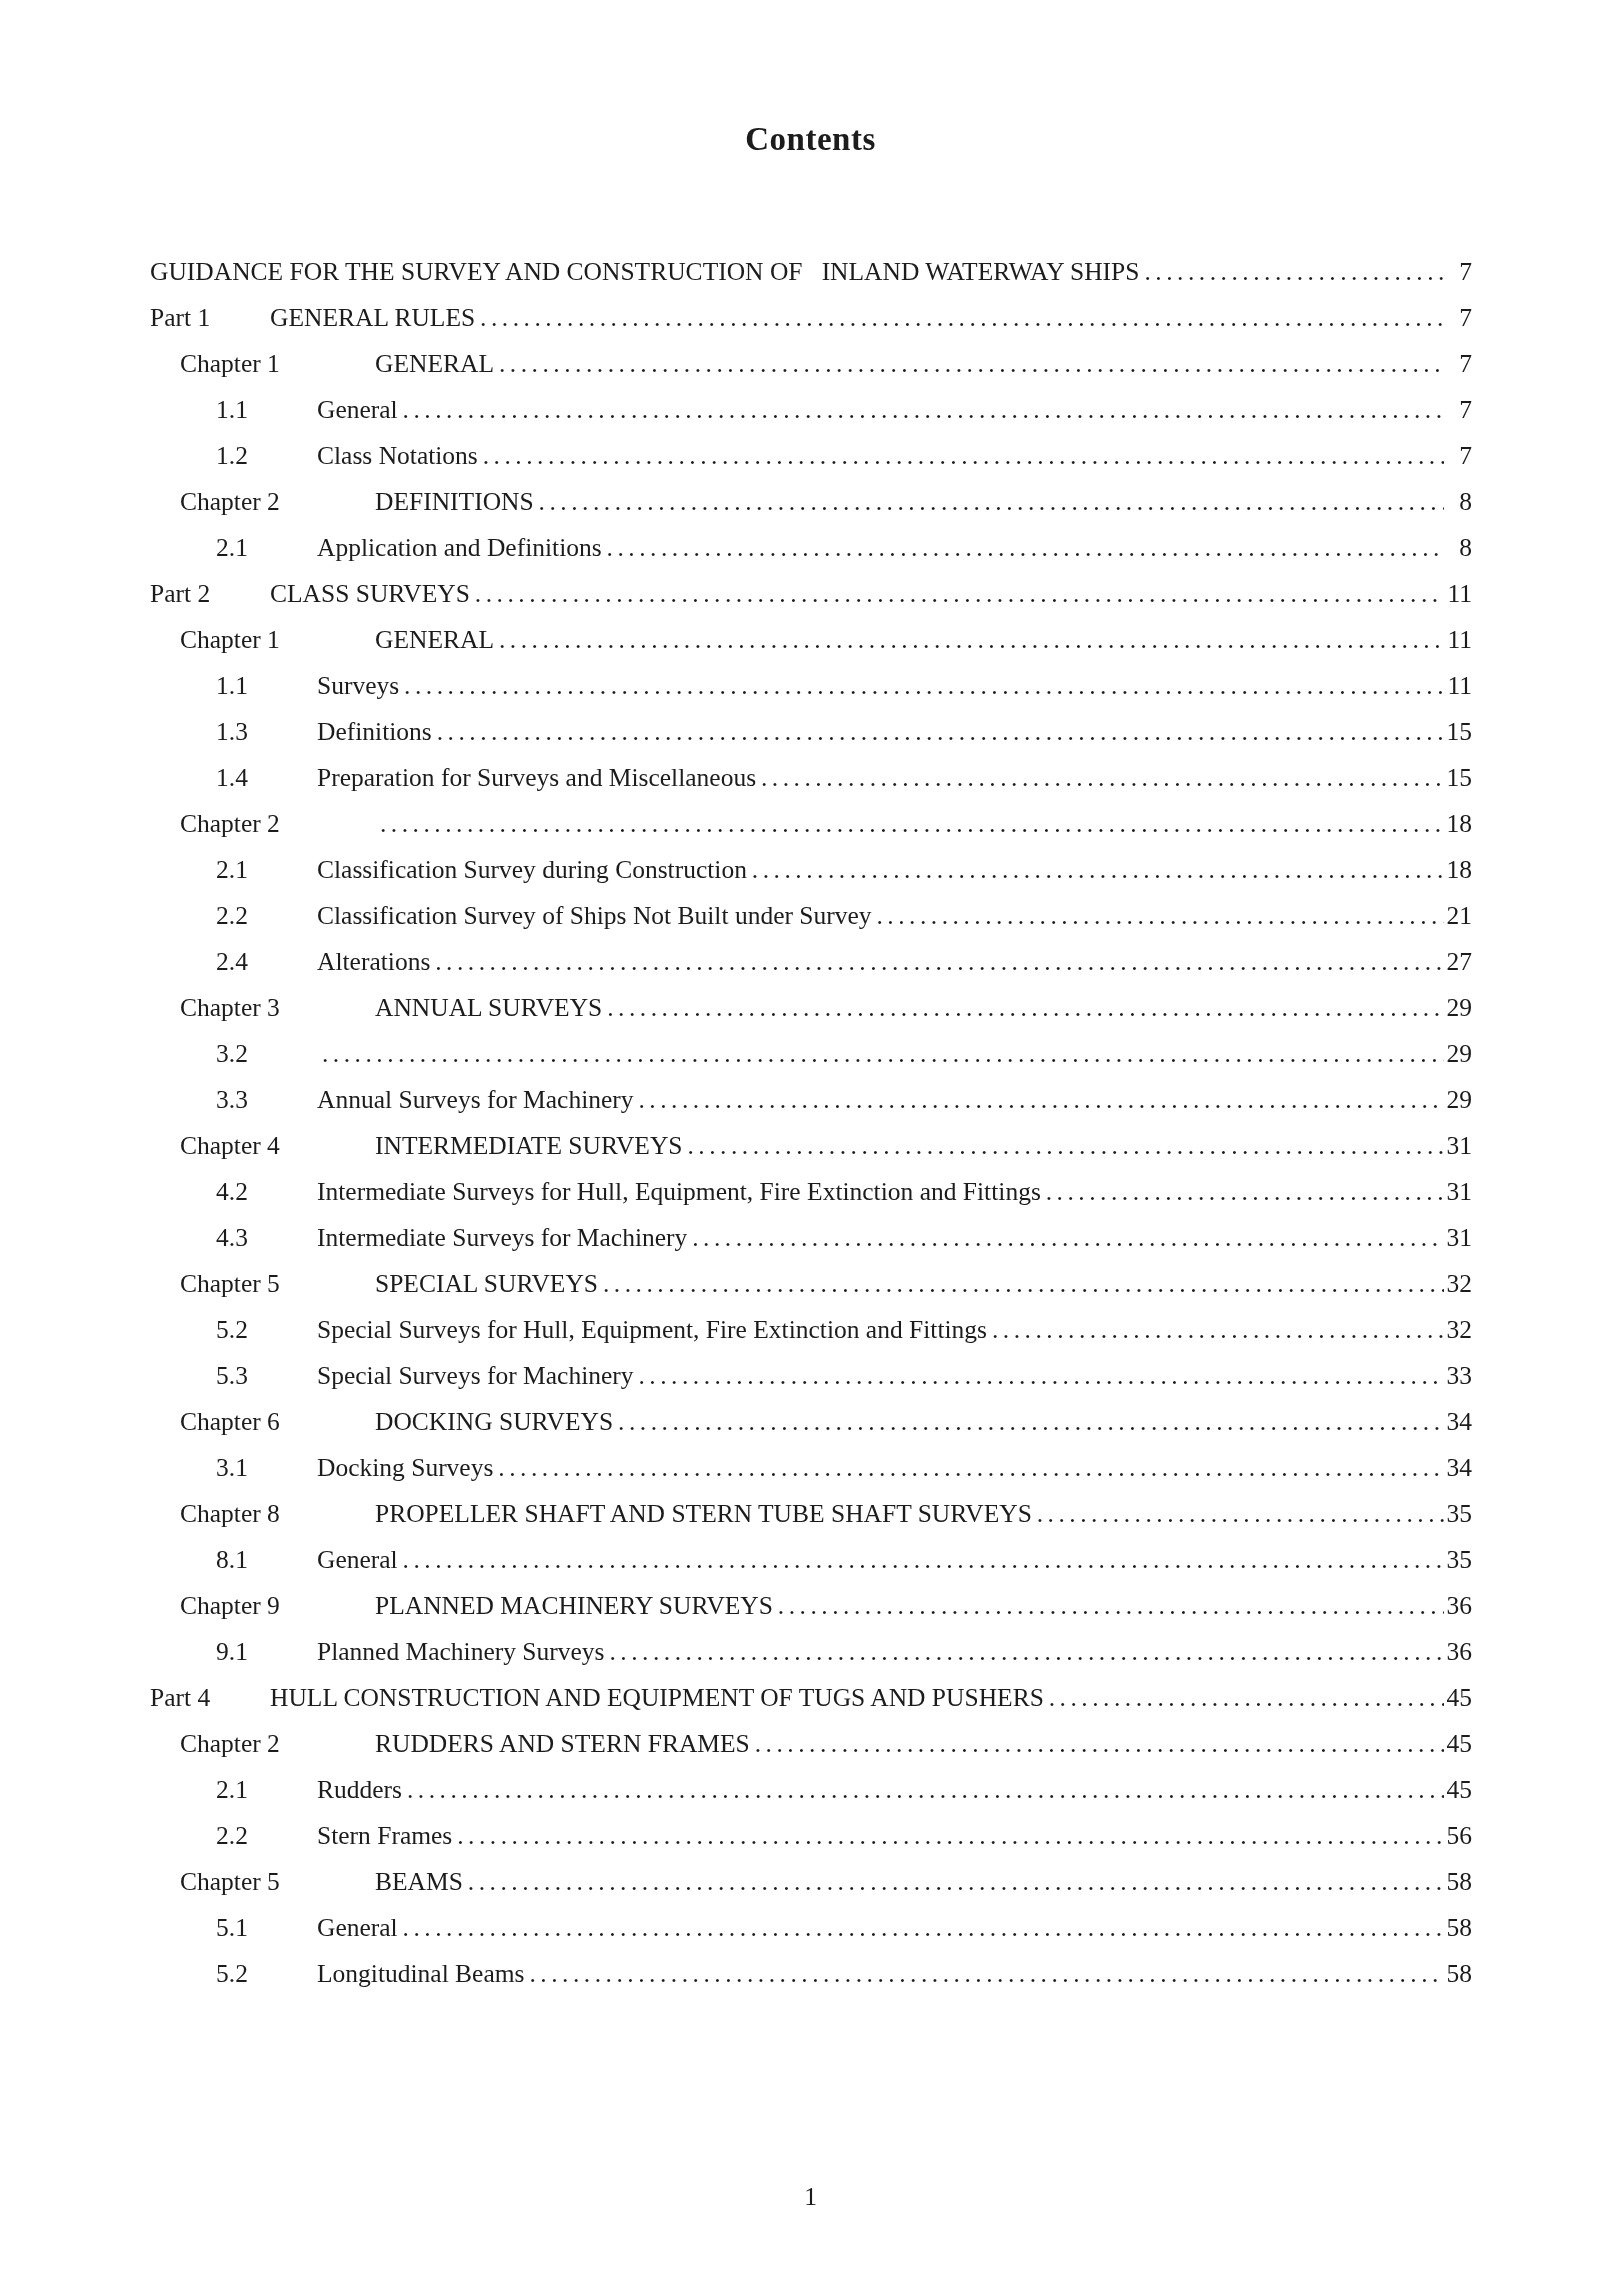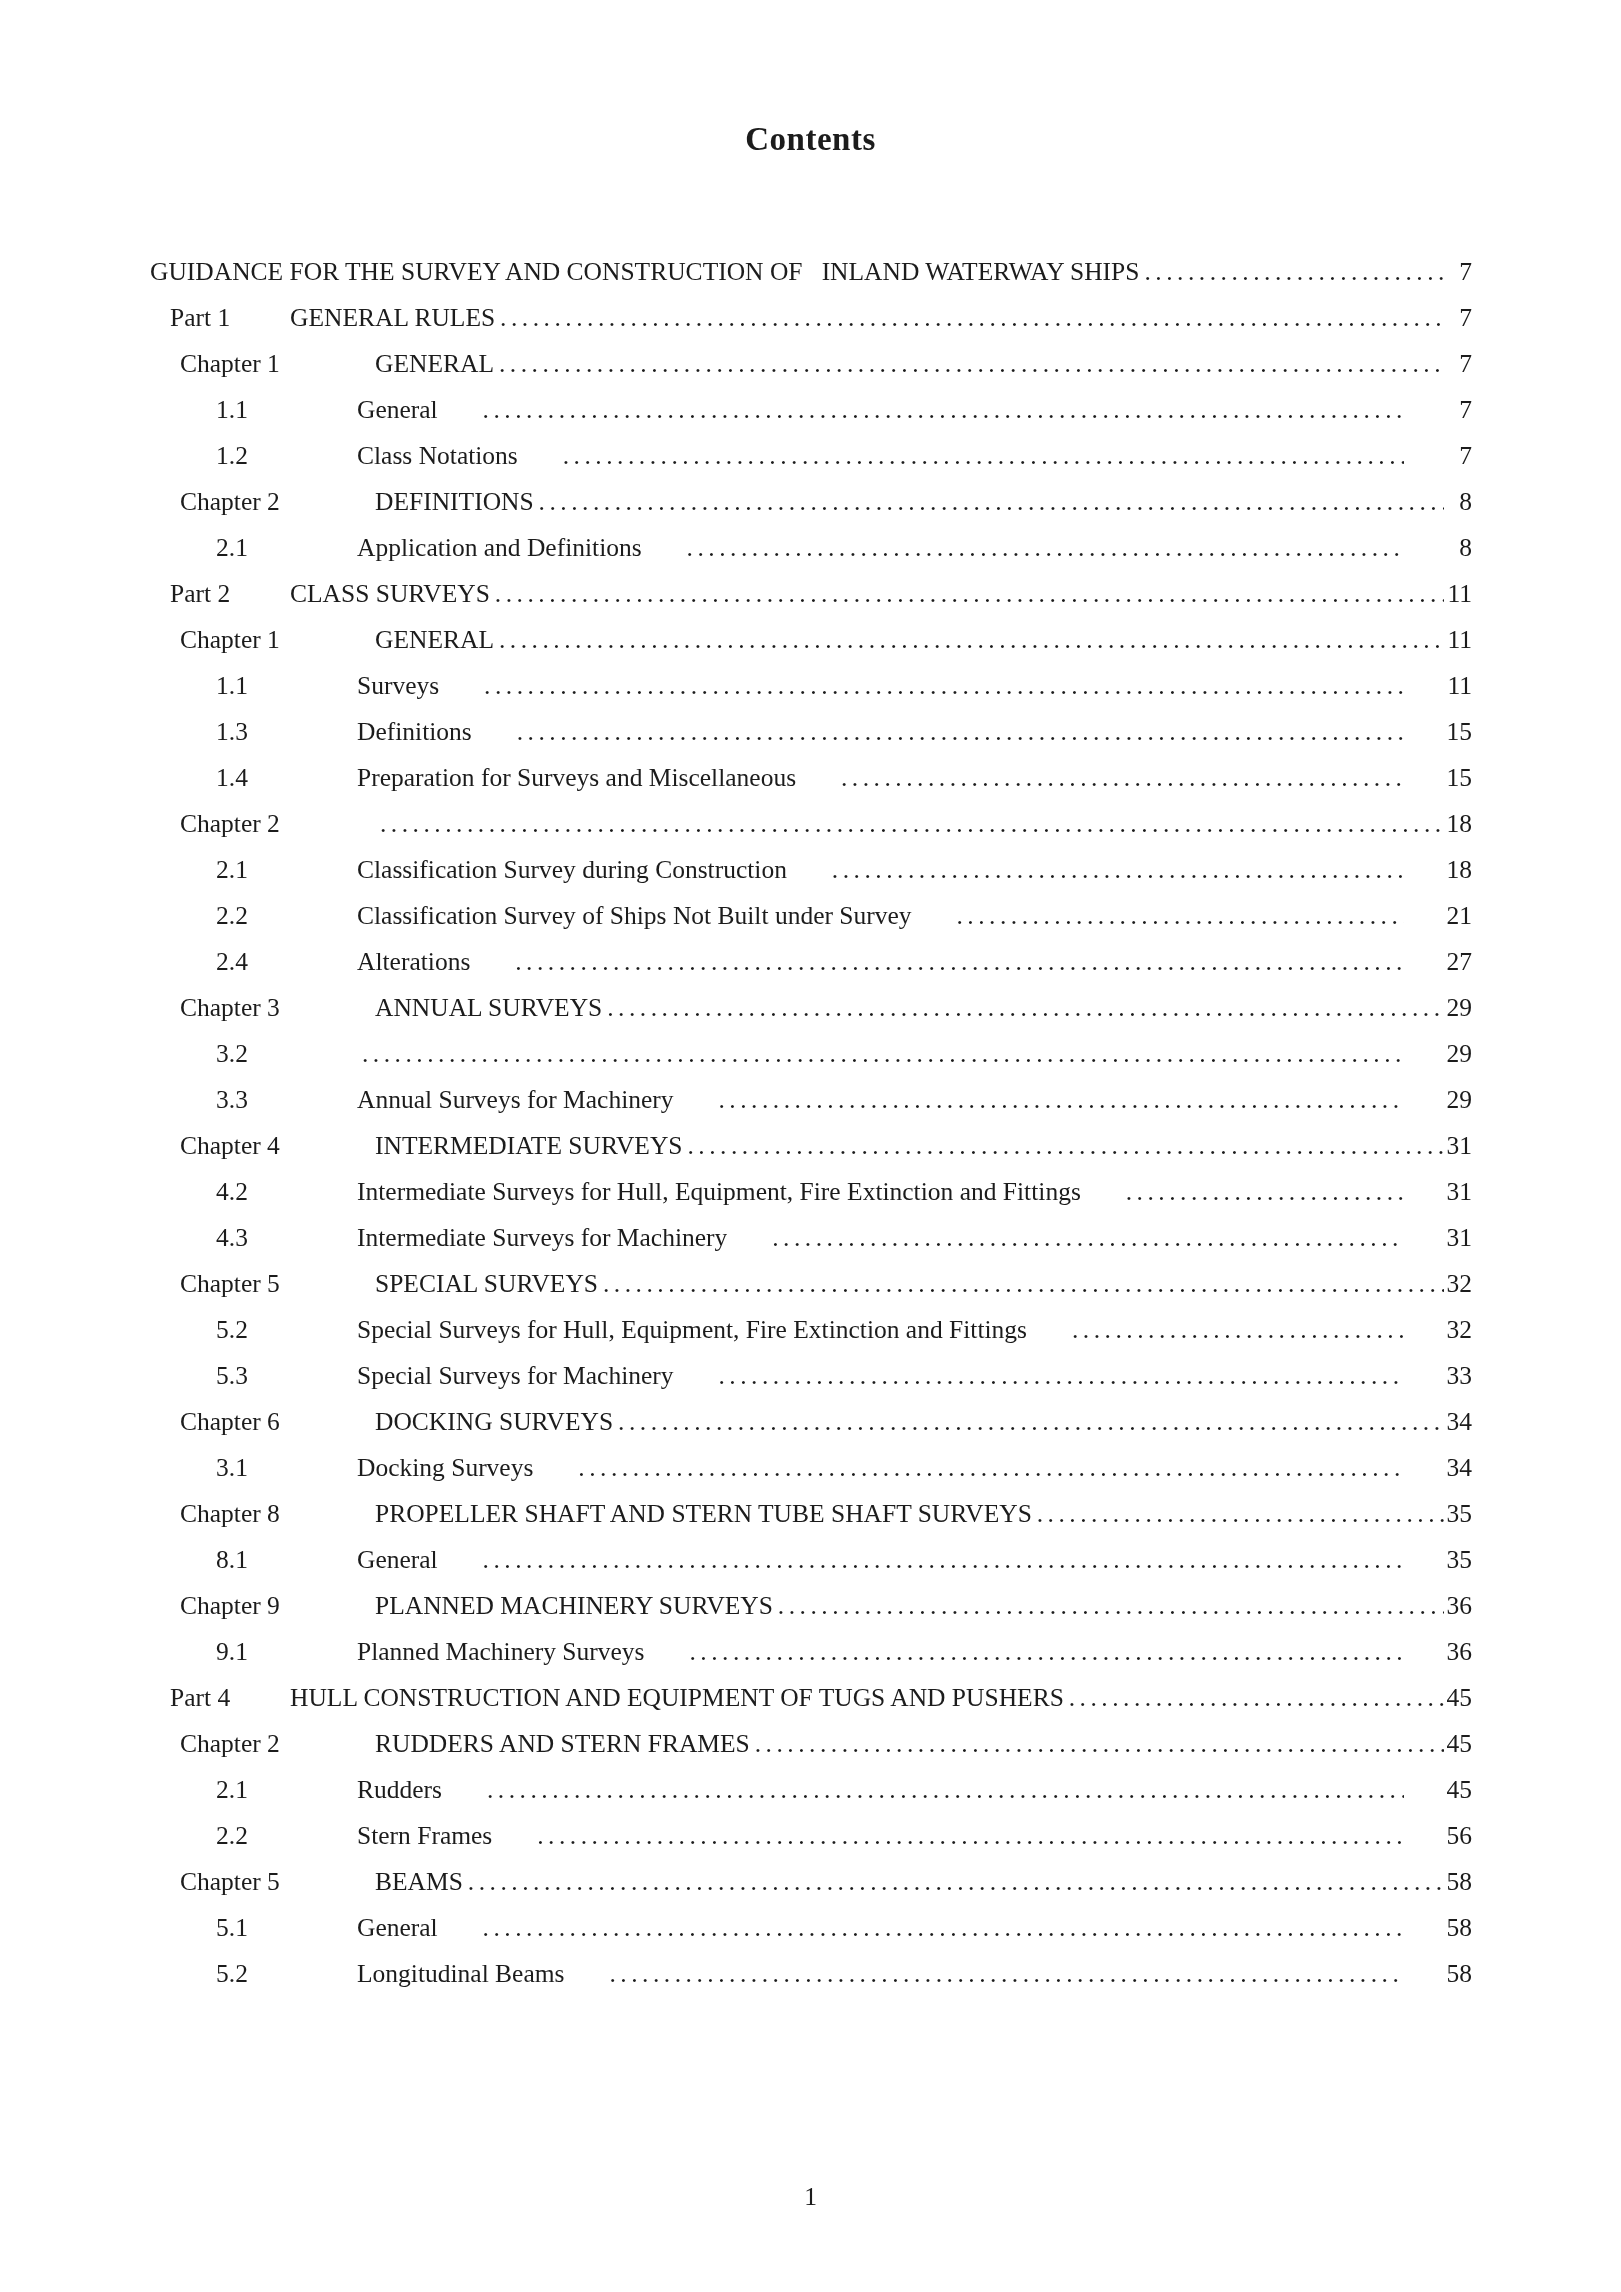--- a/index.html
+++ b/index.html
@@ -56,25 +56,25 @@
     letter-spacing: 4.5px;
   }
   .toc-row .pg {
     flex: 0 0 auto;
     min-width: 27.4px;
     text-align: right;
     white-space: nowrap;
   }
   
   .toc-row.lvl-doc     { padding-left: 0; align-items: center; }
-  .toc-row.lvl-part    { padding-left: 0; margin-left: 20px; }
+  .toc-row.lvl-part    { padding-left: 0; }
   .toc-row.lvl-part .num    { width: 120px; }
   .toc-row.lvl-chapter { padding-left: 30px; }
   .toc-row.lvl-chapter .num { width: 195px; }
-  .toc-row.lvl-section { padding-left: 66px; gap: 40px; }
+  .toc-row.lvl-section { padding-left: 66px; }
   .toc-row.lvl-section .num { width: 101px; }
   .page-footer {
     position: absolute;
     top: 2182px;
     left: 0;
     width: 100%;
     text-align: center;
     font-size: 25.5px;
     line-height: 29px;
   }

